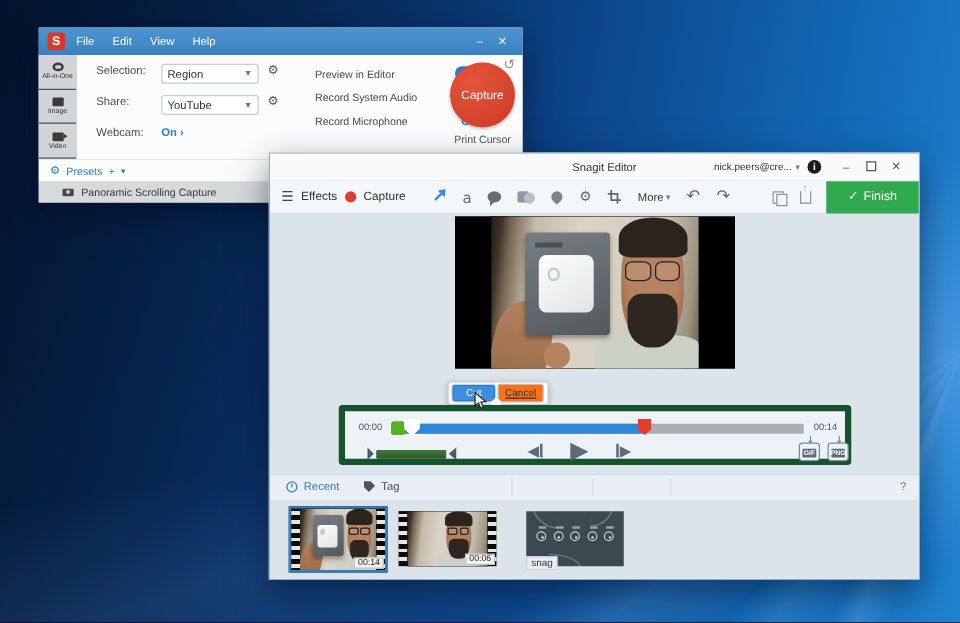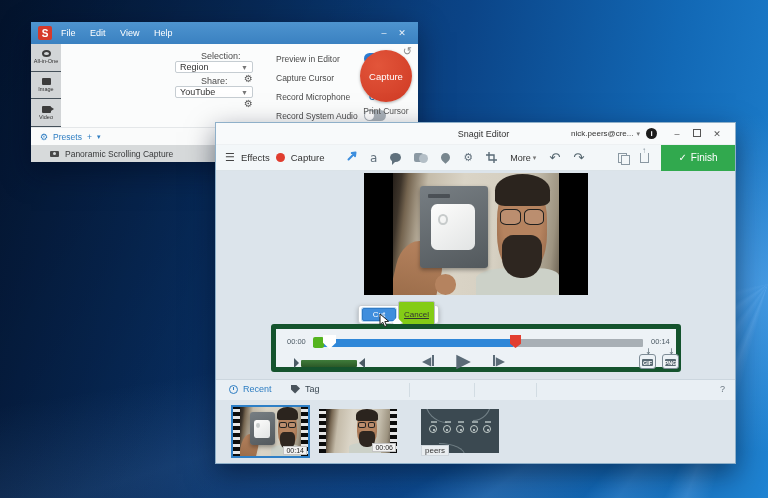--- a/index.html
+++ b/index.html
@@ -30,30 +30,30 @@
   .cap-body{position:relative;height:83px;background:#fbfcfc;}
   .cap-side{position:absolute;left:0;top:0;bottom:0;width:30px;background:#46515a;display:flex;flex-direction:column;}
   .side-item{height:27px;margin-bottom:1px;background:#d2d5d7;display:flex;flex-direction:column;align-items:center;justify-content:center;gap:1px;}
   .side-item .glyph{width:9px;height:7px;position:relative;}
   .g-allinone{border:2px solid #3c3c3c;border-radius:50%;width:8px;height:8px;}
   .g-image{background:#3c3c3c;border-radius:1px;width:10px;height:7px;}
   .g-video{background:#3c3c3c;border-radius:1px;width:9px;height:6px;}
   .g-video::after{content:"";position:absolute;right:-3px;top:1px;border-left:3px solid #3c3c3c;border-top:2px solid transparent;border-bottom:2px solid transparent;}
   .side-item .lbl{font-size:5.5px;color:#2d2d2d;white-space:nowrap;}
   .cap-form{position:absolute;left:30px;top:0;width:192px;padding:7px 0 0 16px;font-size:9px;color:#4a4a4a;}
-  .frow{display:flex;align-items:flex-end;height:25px;flex-direction:column;}
+  .frow{display:flex;align-items:flex-start;height:25px;}
   .frow .flabel{width:52px;}
   .selbox{width:78px;height:16px;background:#fff;border:1px solid #c6cdd2;border-radius:2px;display:flex;align-items:center;padding:0 4px;color:#333;}
   .selbox .sp{flex:1;}
   .caret{font-size:7px;color:#777;}
   .gearch{font-family:"DejaVu Sans",sans-serif;color:#5a5a5a;font-size:10px;margin-left:7px;}
   .bluelink{color:#2d7dc2;font-weight:bold;}
   .cap-opts{position:absolute;left:221px;top:5px;width:134px;font-size:8.5px;color:#4a4a4a;}
   .orow{display:flex;align-items:center;height:19px;}
-  .orow .olabel{flex:1;margin-left:24px;}
+  .orow .olabel{flex:1;}
   .toggle{width:22px;height:11px;border-radius:6px;position:relative;}
   .toggle.on{background:#2d7dd2;}
   .toggle.off{background:#aab2b9;}
   .toggle::after{content:"";position:absolute;top:1px;width:9px;height:9px;border-radius:50%;background:#fff;}
   .toggle.on::after{right:1px;}
   .toggle.off::after{left:1px;}
   .cap-cta{position:absolute;left:326px;top:4px;width:58px;text-align:center;}
   .capture-circle{width:52px;height:52px;margin:2px auto 0;border-radius:50%;background:radial-gradient(circle at 35% 30%,#e2553a,#cf3a24);color:#fff;font-size:9.5px;display:flex;align-items:center;justify-content:center;box-shadow:0 1px 3px rgba(0,0,0,.3);}
   .print-screen{margin-top:4px;font-size:8.5px;color:#555;}
   .cap-reset{position:absolute;right:6px;top:1px;color:#8b8b8b;font-size:11px;font-family:"DejaVu Sans",sans-serif;}
@@ -111,21 +111,21 @@
   .cam-box{position:absolute;left:16%;top:11%;width:41%;height:67%;background:linear-gradient(160deg,#777e83,#53595d);border-radius:3px;box-shadow:0 2px 4px rgba(0,0,0,.35);}
   .cam-box-label{position:absolute;top:9%;left:13%;width:32%;height:5%;background:rgba(35,40,45,.5);border-radius:1px;}
   .cam-device{position:absolute;left:17%;top:22%;width:64%;height:56%;background:linear-gradient(145deg,#fdfdfc,#e2e4e4);border-radius:14%;}
   .cam-device span{position:absolute;left:15%;top:20%;width:24%;height:26%;border:2px solid #c7cbcb;border-radius:50%;}
   .cam-thumbfinger{position:absolute;left:25%;bottom:0;width:13%;height:17%;background:#b5835f;border-radius:50%;}
 
   
   .cut-pop{position:absolute;left:142px;top:134px;width:81px;height:19px;background:#fff;border:1px solid #c9ced2;border-radius:3px;box-shadow:0 2px 5px rgba(0,0,0,.25);display:flex;align-items:center;justify-content:space-between;padding:0 3px;}
   .cut-pop::after{content:"";position:absolute;left:34px;bottom:-4px;width:7px;height:7px;background:#fff;border-right:1px solid #c9ced2;border-bottom:1px solid #c9ced2;transform:rotate(45deg);}
   .btn-cut{width:34px;height:13px;background:#3f8edd;border:1px solid #2f7bc6;border-radius:2px;color:#fff;font-size:8px;display:flex;align-items:center;justify-content:center;box-shadow:0 0 0 1px #bcd9f2;}
-  .btn-cancel{width:37px;height:27px;background:#84cc16;border:1px solid #b9bec2;border-radius:2px;color:#333;font-size:8px;display:flex;align-items:center;justify-content:center;text-decoration:underline;}
+  .btn-cancel{width:37px;height:15px;background:#f97316;border:1px solid #b9bec2;border-radius:2px;color:#333;font-size:8px;display:flex;align-items:center;justify-content:center;text-decoration:underline;}
   .mouse-cursor{position:absolute;left:163px;top:142px;z-index:9;}
 
   
   .tl-panel{position:absolute;left:55px;top:153px;width:410px;height:48px;background:#edf2f6;border:5px solid #14532d;border-radius:3px;}
   .tl-time{position:absolute;top:8px;font-size:7.5px;color:#4c5a64;}
   .tl-start{left:11px;} .tl-end{left:375px;}
   .tl-track{position:absolute;left:37px;top:10px;width:330px;height:8px;background:#a8afb5;border-radius:1px;}
   .tl-fill{position:absolute;left:0;top:0;height:8px;width:200px;background:#2f87d8;}
   .tl-handle-start{position:absolute;left:0;top:-2px;width:11px;height:11px;background:#54b41f;border-radius:2px;}
   .tl-playhead{position:absolute;left:10px;top:-4px;width:13px;height:14px;background:#fff;clip-path:polygon(0 0,100% 0,100% 55%,50% 100%,0 55%);filter:drop-shadow(0 1px 1px rgba(0,0,0,.4));}
@@ -219,37 +219,37 @@
         </div>
         <div class="frow">
           <span class="flabel">Share:</span>
           <div class="selbox">
             <span>YouTube</span>
               <span class="sp"></span>
               <span class="caret">▼</span>
           </div>
           <span class="gearch">⚙</span>
         </div>
+        <div class="frow">
+          <span class="flabel">Webcam:</span>
+          <span class="bluelink">On ›</span>
+        </div>
       </div>
       <div class="cap-opts">
         <div class="orow">
           <span class="olabel">Preview in Editor</span>
           <span class="toggle on"></span>
         </div>
         <div class="orow">
-          <span class="olabel">Capture Cursor</span>
-          <span class="toggle on"></span>
+          <span class="olabel">Record System Audio</span>
+          <span class="toggle off"></span>
         </div>
         <div class="orow">
           <span class="olabel">Record Microphone</span>
           <span class="bluelink">On ›</span>
-        </div>
-        <div class="orow">
-          <span class="olabel">Record System Audio</span>
-          <span class="toggle off"></span>
         </div>
       </div>
       <div class="cap-cta">
         <div class="capture-circle">Capture</div>
         <div class="print-screen">Print Cursor</div>
       </div>
       <span class="cap-reset">↺</span>
     </div>
     <div class="cap-presets">
       <span class="gearch" style="margin:0;color:#2d7dc2;font-size:9px;">⚙</span>
@@ -463,17 +463,17 @@
         <span class="scurve sc2"></span>
         <span class="scurve sc3"></span>
         <div class="snag-dots">
           <span class="sdot"></span>
             <span class="sdot"></span>
             <span class="sdot"></span>
             <span class="sdot"></span>
             <span class="sdot"></span>
         </div>
       </div>
-      <span class="snag-label">peers</span>
+      <span class="snag-label">snag</span>
     </div>
   </div>
 
 </div>
 
 </body></html>

